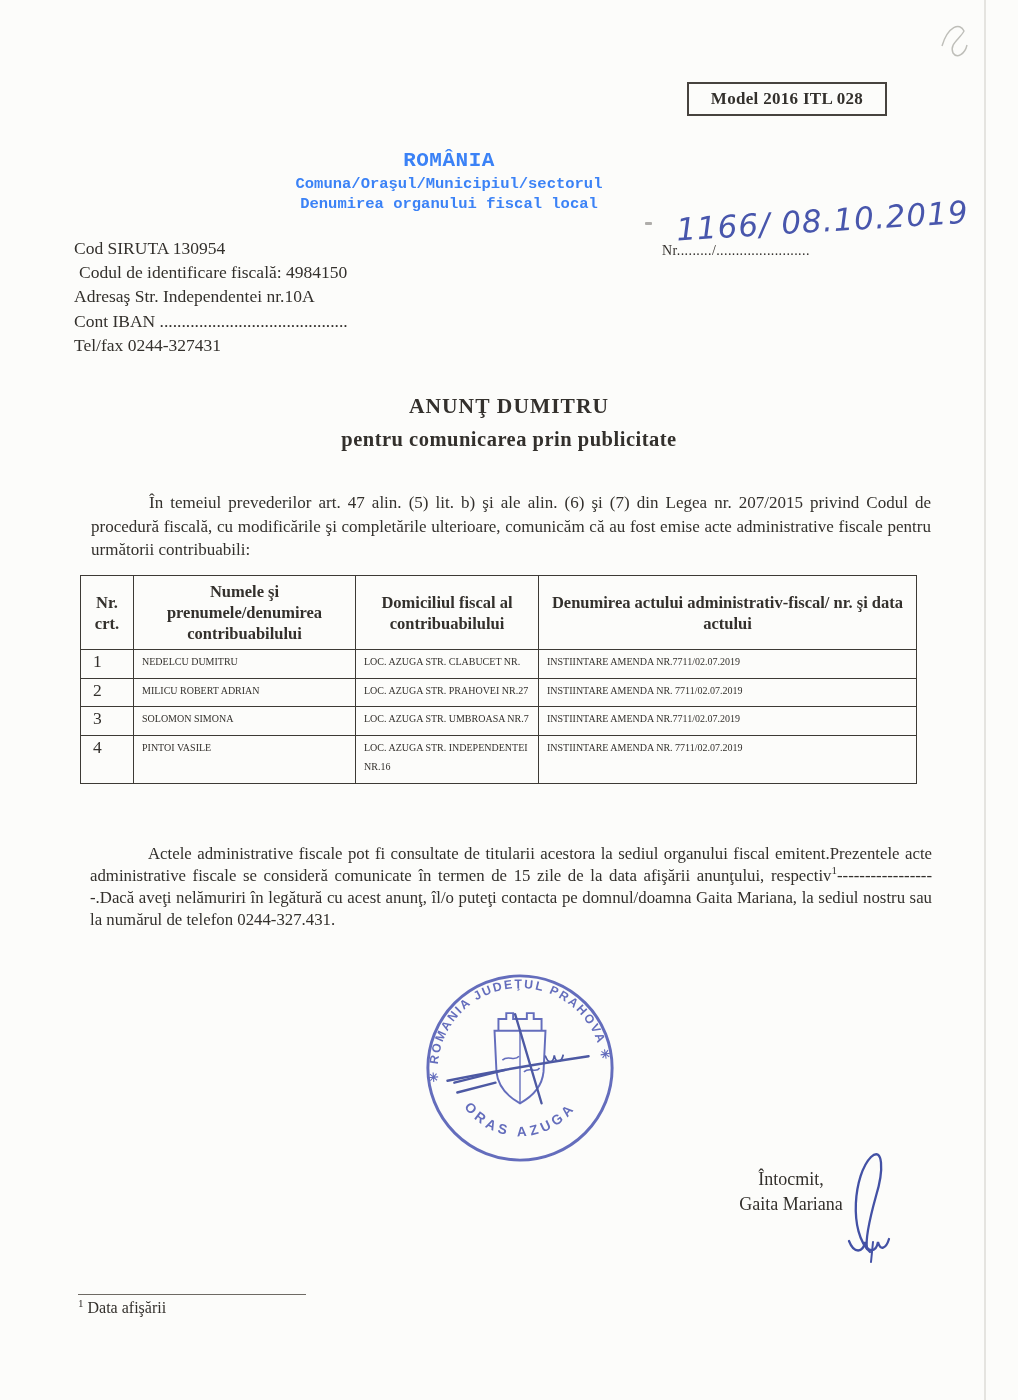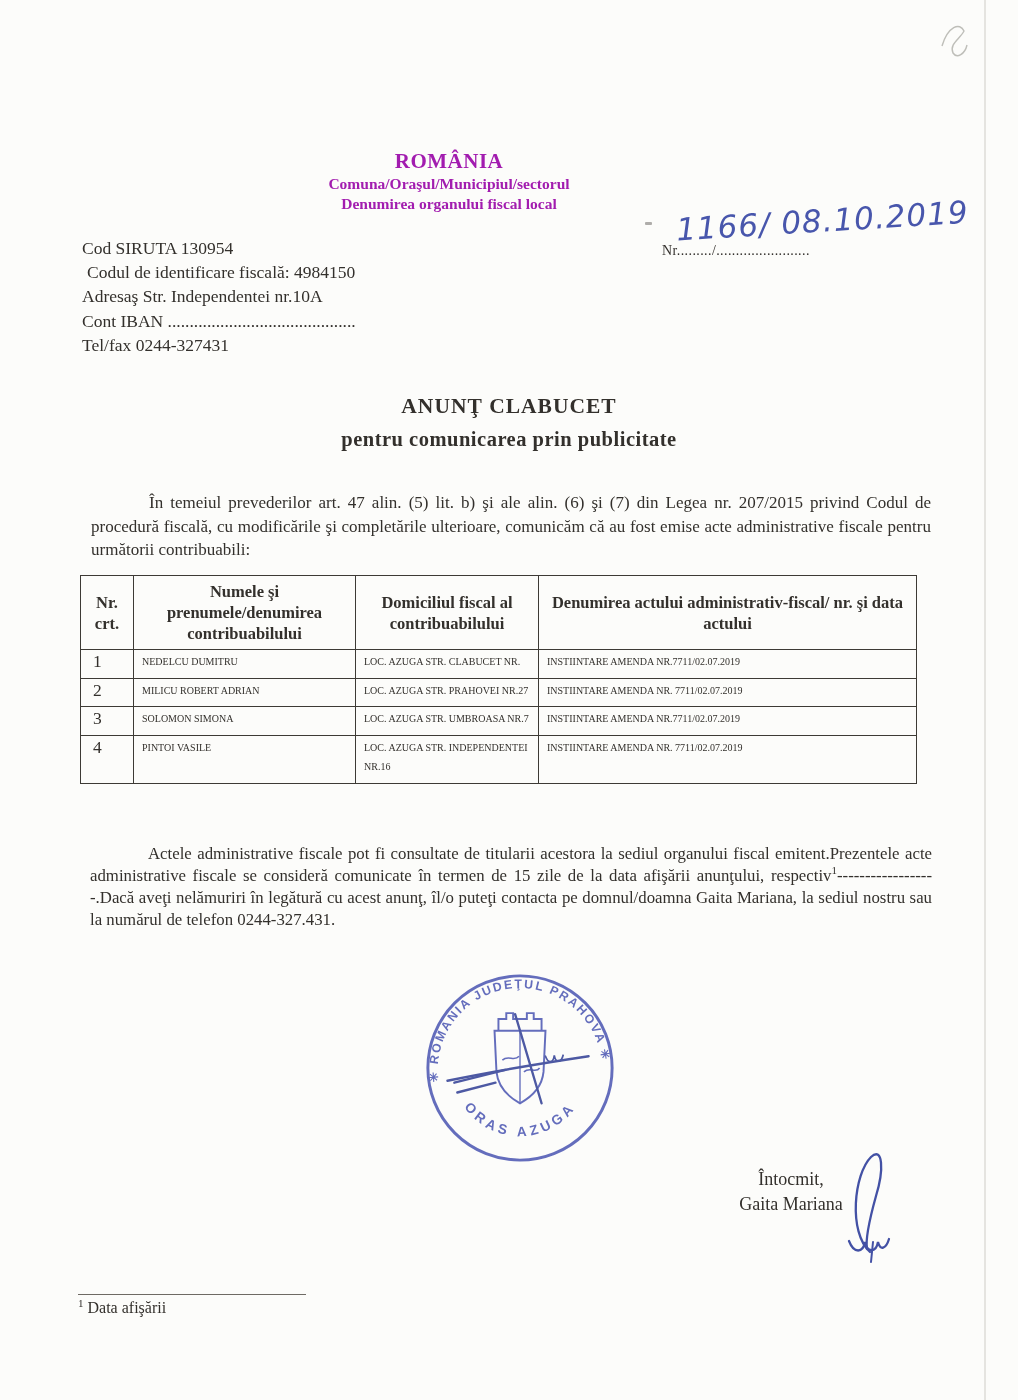--- a/index.html
+++ b/index.html
@@ -15,25 +15,25 @@
   .abs{position:absolute;}
   
   .model-box{
     left:687px;top:82px;width:196px;height:30px;
     border:2px solid #47433e;
     text-align:center;line-height:30px;
     font-weight:bold;font-size:17px;letter-spacing:.3px;
   }
   
   .hdr{left:0;top:148px;width:898px;text-align:center;
-       font-family:Liberation Serif, serif;color:#a21caf;}
+       font-family:Liberation Mono, monospace;color:#3b82f6;}
   .hdr .country{font-size:21px;font-weight:bold;letter-spacing:.5px;line-height:26px;}
   .hdr .sub{font-size:15.5px;font-weight:bold;line-height:20px;}
   
-  .issuer{left:82px;top:236px;width:420px;font-size:17.5px;line-height:24.2px;}
+  .issuer{left:74px;top:236px;width:420px;font-size:17.5px;line-height:24.2px;}
   .issuer .indent1{padding-left:5px;}
   
   .nr-printed{left:662px;top:243px;font-size:14px;letter-spacing:.4px;}
   .nr-hand{
     left:676px;top:203px;width:280px;
     font-family:"DejaVu Sans", sans-serif;
     font-style:italic;font-size:31px;color:#4856ac;
     transform:rotate(-3.5deg);letter-spacing:1px;white-space:nowrap;
   }
   
@@ -67,39 +67,42 @@
   
   .scan-edge{left:984px;top:0;width:1.5px;height:1400px;background:#dddcd7;opacity:.75;}
   .smudge{left:936px;top:18px;}
   .speck{left:645px;top:222px;width:7px;height:2.5px;background:#6f6c68;opacity:.55;border-radius:1px;}
 </style>
 </head>
 <body>
 
 <div class="page">
 
+  <div class="abs model-box">
+    <span>Model 2016 ITL 028</span>
+  </div>
 
   <div class="abs hdr">
     <div class="country">ROMÂNIA</div>
     <div class="sub">Comuna/Oraşul/Municipiul/sectorul</div>
     <div class="sub">Denumirea organului fiscal local</div>
   </div>
 
   <div class="abs issuer">
     <div>Cod SIRUTA 130954</div>
     <div class="indent1">Codul de identificare fiscală: 4984150</div>
     <div>Adresaş Str. Independentei nr.10A</div>
     <div>Cont IBAN ...........................................</div>
     <div>Tel/fax 0244-327431</div>
   </div>
 
   <div class="abs nr-printed">Nr........./........................</div>
   <div class="abs nr-hand">1166/ 08.10.2019</div>
 
-  <div class="abs doc-title">ANUNŢ CLABUCET</div>
+  <div class="abs doc-title">ANUNŢ DUMITRU</div>
   <div class="abs doc-subtitle">pentru comunicarea prin publicitate</div>
 
   <p class="abs para intro">În temeiul prevederilor art. 47 alin. (5) lit. b) şi ale alin. (6) şi (7) din Legea nr. 207/2015 privind Codul de procedură fiscală, cu modificările şi completările ulterioare, comunicăm că au fost emise acte administrative fiscale pentru următorii contribuabili:</p>
 
   <div class="abs tbl-wrap">
     <table>
       <colgroup>
           <col style="width:53px">
           <col style="width:222px">
           <col style="width:183px">

